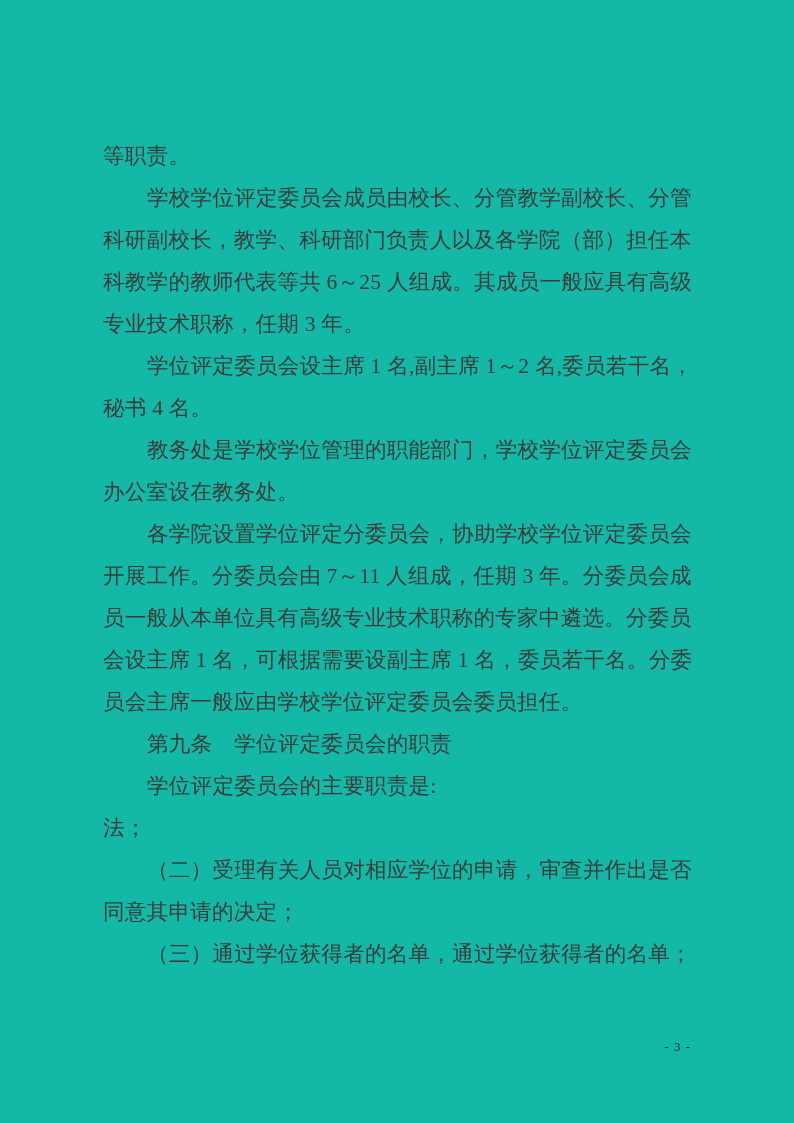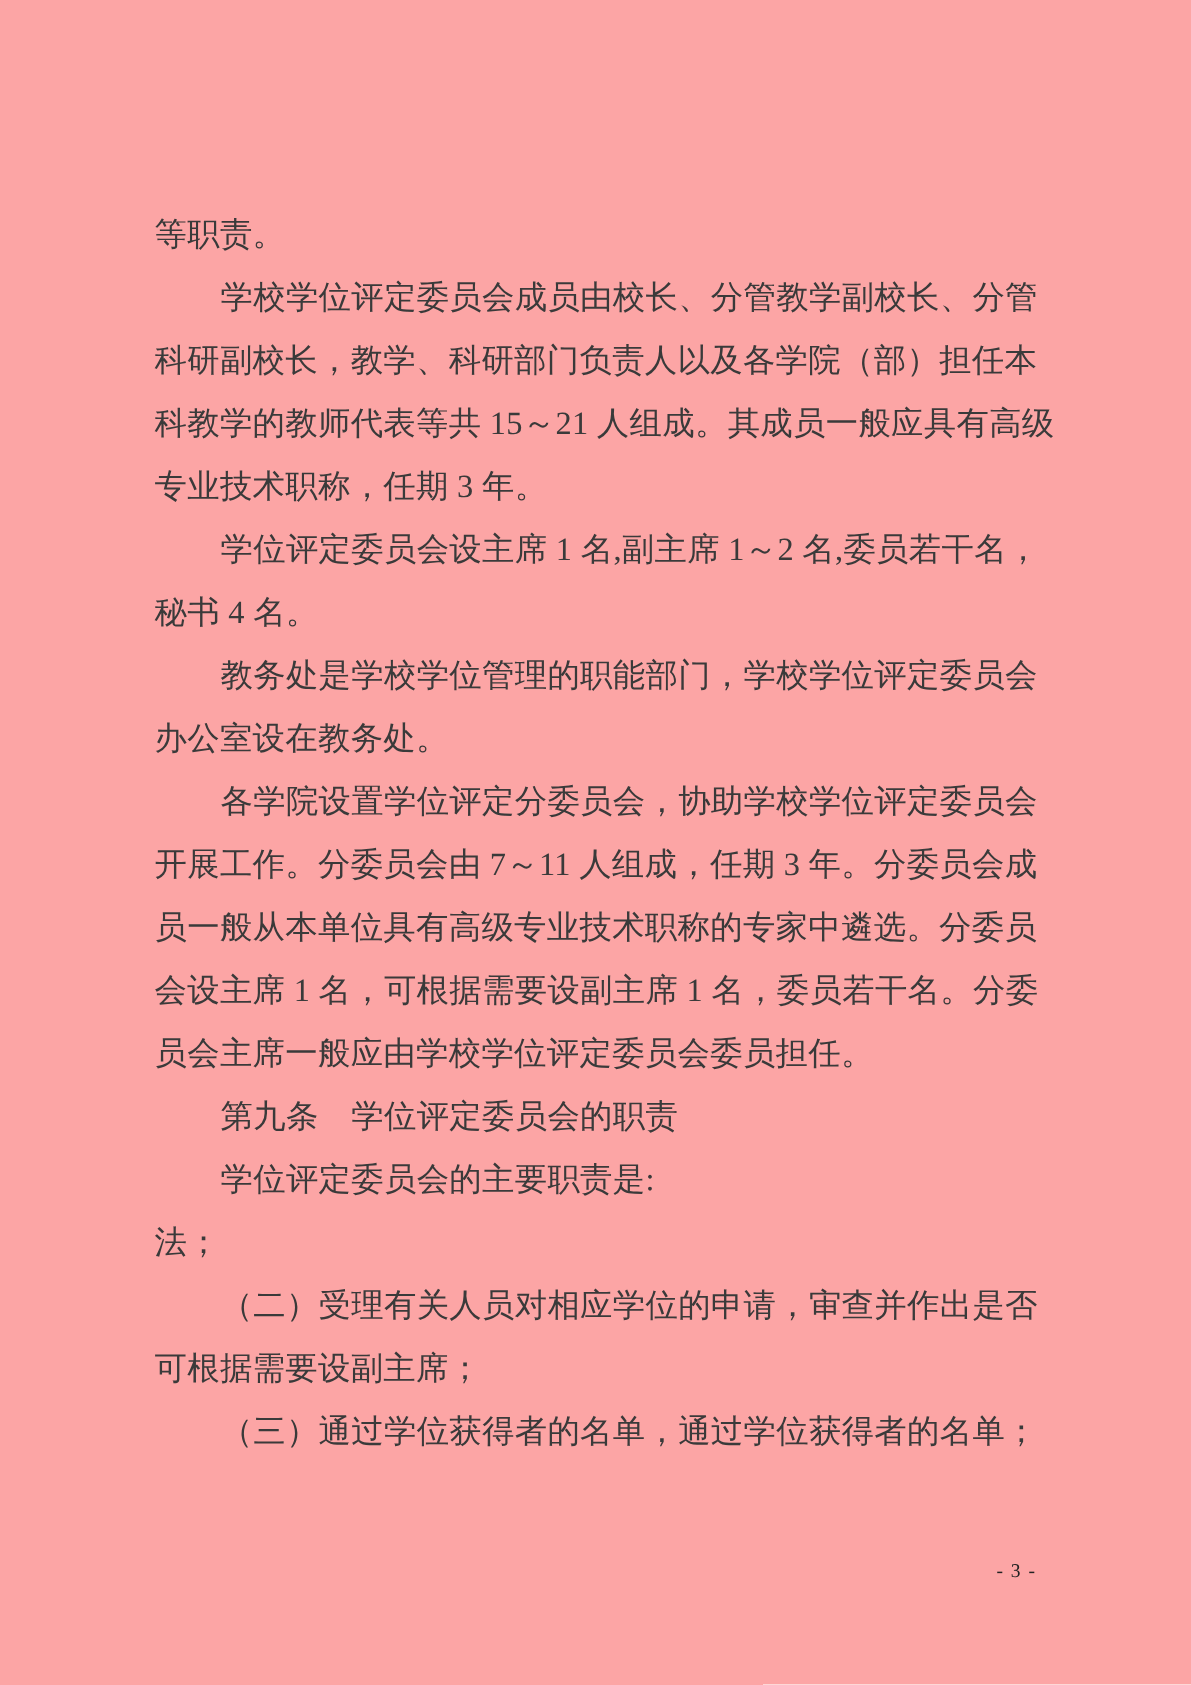--- a/index.html
+++ b/index.html
@@ -6,21 +6,21 @@
   html, body {
     width: 794px;
     height: 1123px;
     background: #ffffff;
     font-family: "Liberation Serif", "DejaVu Serif", serif;
   }
   .page {
     position: relative;
     width: 794px;
     height: 1123px;
-    background: #fca5a5;
+    background: #14b8a6;
     overflow: hidden;
   }
   .text-block {
     position: absolute;
     left: 103px;
     top: 135px;
     width: 588px;
   }
   .line {
     width: 588px;
@@ -51,32 +51,32 @@
   }
 </style>
 </head>
 <body>
 
 <div class="page">
   <div class="text-block">
       <div class="line">等职责。</div>
       <div class="line indent fill">学校学位评定委员会成员由校长、分管教学副校长、分管</div>
       <div class="line fill">科研副校长，教学、科研部门负责人以及各学院（部）担任本</div>
-      <div class="line fill">科教学的教师代表等共 15～21 人组成。其成员一般应具有高级</div>
+      <div class="line fill">科教学的教师代表等共 6～25 人组成。其成员一般应具有高级</div>
       <div class="line">专业技术职称，任期 3 年。</div>
       <div class="line indent fill">学位评定委员会设主席 1 名,副主席 1～2 名,委员若干名，</div>
       <div class="line">秘书 4 名。</div>
       <div class="line indent fill">教务处是学校学位管理的职能部门，学校学位评定委员会</div>
       <div class="line">办公室设在教务处。</div>
       <div class="line indent fill">各学院设置学位评定分委员会，协助学校学位评定委员会</div>
       <div class="line fill">开展工作。分委员会由 7～11 人组成，任期 3 年。分委员会成</div>
       <div class="line fill">员一般从本单位具有高级专业技术职称的专家中遴选。分委员</div>
       <div class="line fill">会设主席 1 名，可根据需要设副主席 1 名，委员若干名。分委</div>
       <div class="line">员会主席一般应由学校学位评定委员会委员担任。</div>
       <div class="line indent">第九条　学位评定委员会的职责</div>
       <div class="line indent">学位评定委员会的主要职责是:</div>
       <div class="line">法；</div>
       <div class="line indent fill">（二）受理有关人员对相应学位的申请，审查并作出是否</div>
-      <div class="line">可根据需要设副主席；</div>
+      <div class="line">同意其申请的决定；</div>
       <div class="line indent">（三）通过学位获得者的名单，通过学位获得者的名单；</div>
     </div>
   <div class="page-number">- 3 -</div>
 </div>
 
 </body></html>

